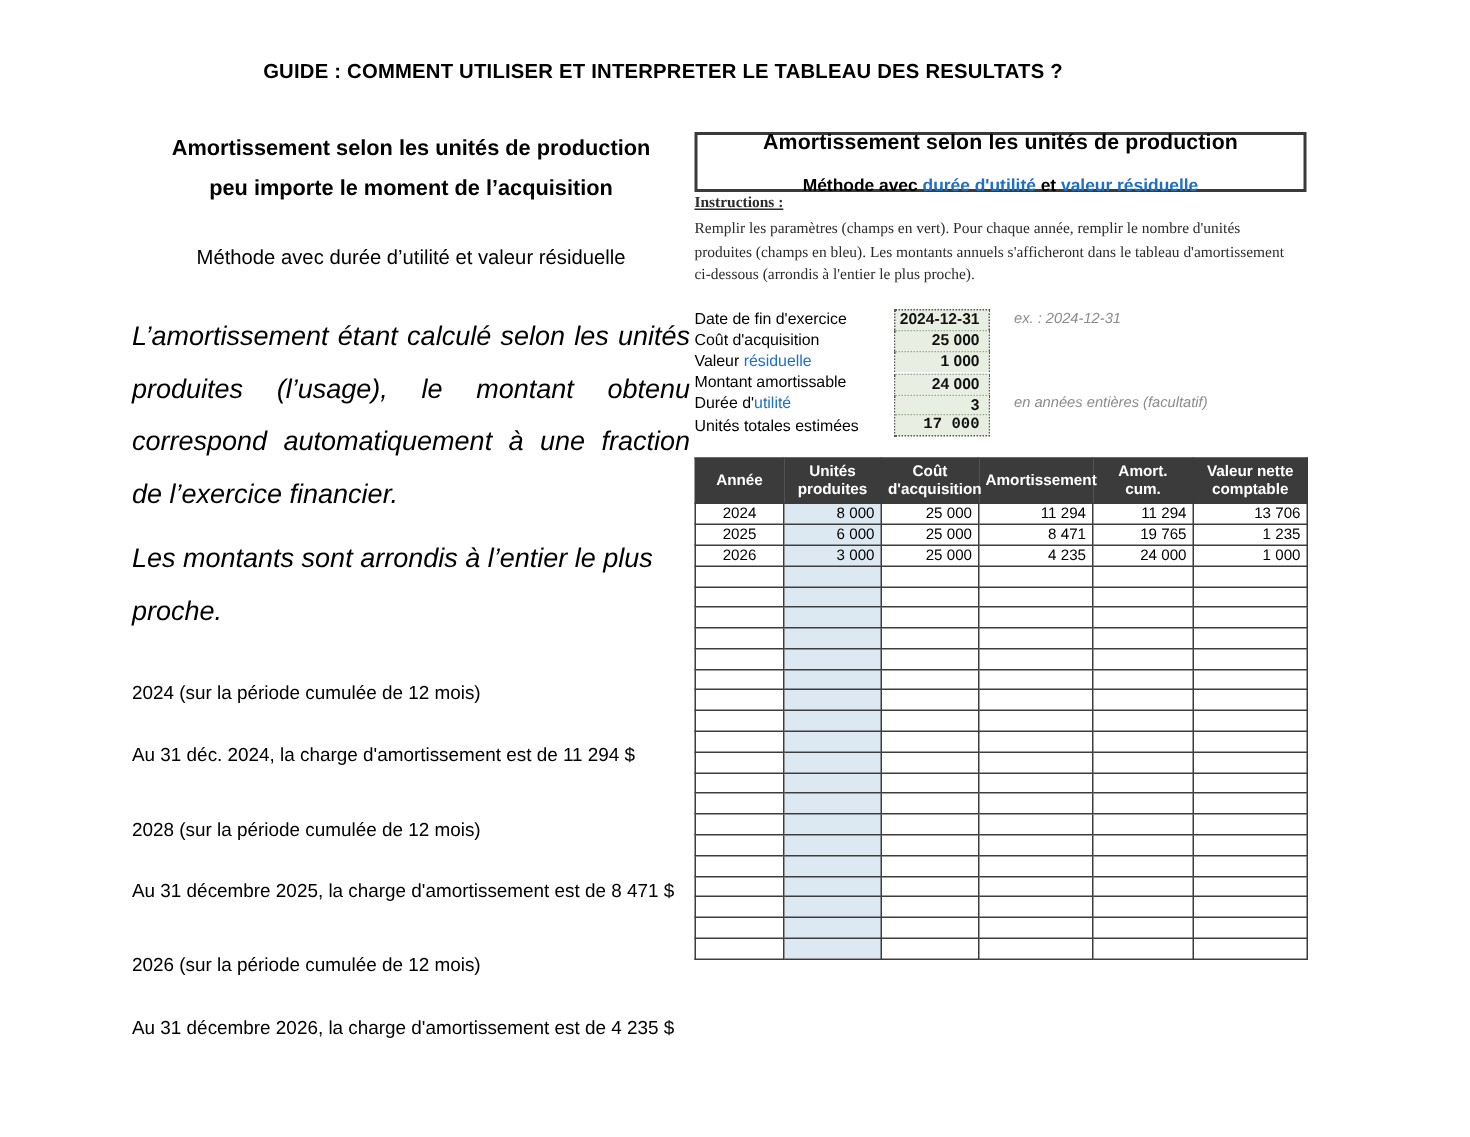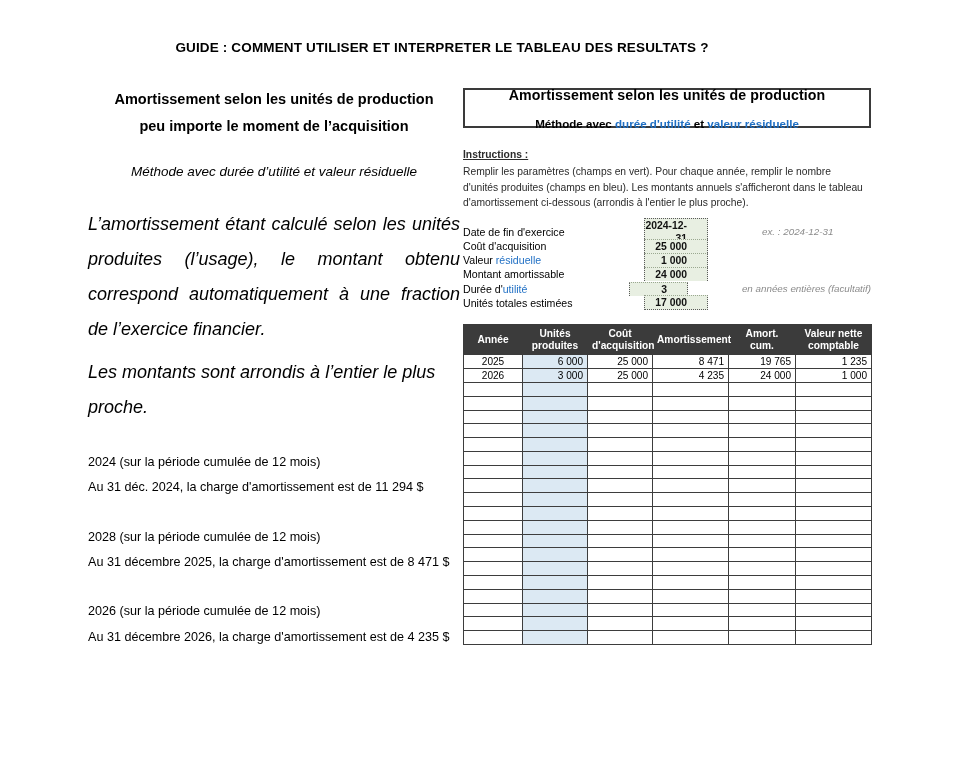--- a/index.html
+++ b/index.html
@@ -38,39 +38,38 @@
   .lc-head {
     text-align: center;
     font-size: 14.5px;
     font-weight: bold;
     line-height: 1.85;
   }
   .lc-method {
     margin-top: 24px;
     text-align: center;
     font-size: 13.5px;
-    font-style: italic;
   }
   .lc-para {
     margin-top: 28px;
     font-size: 18px;
     font-style: italic;
     line-height: 1.95;
     text-align: justify;
   }
   .lc-para.second {
     margin-top: 8px;
     text-align: left;
   }
   .lc-block {
     margin-top: 26px;
     font-size: 12.6px;
     line-height: 1.85;
   }
-  .lc-block .l2 { margin-top: 2px; }
+  .lc-block .l2 { margin-top: 18px; }
 
   
   .right-panel {
     position: absolute;
     left: 463px;
     top: 88px;
     width: 408px;
   }
 
   
@@ -91,67 +90,66 @@
   }
   .titlebox .t2 {
     font-size: 11.6px;
     font-weight: bold;
     margin-top: 14px;
   }
   .blue { color: #1f6fc4; }
 
   
   .instructions {
-    margin-top: 19px;
     font-size: 10.3px;
     line-height: 1.5;
     color: #2b2b2b;
     width: 404px;
+    font-family: Liberation Serif, serif;
   }
   .instructions .ins-head {
     font-weight: bold;
     text-decoration: underline;
     display: block;
     margin-bottom: 2px;
   }
 
   
   .params {
     margin-top: 14px;
   }
   .param-row {
     display: flex;
-    align-items: center;
+    align-items: flex-end;
     height: 14.2px;
-    gap: 48px;
   }
   .param-label {
     width: 133px;
     font-size: 10.6px;
     line-height: 14.2px;
     white-space: nowrap;
   }
   .param-value {
     width: 64px;
     background: #e8efe2;
     border-left: 1px dotted #5a5a5a;
     border-right: 1px dotted #5a5a5a;
     border-top: 1px dotted #9aa890;
     box-sizing: border-box;
     text-align: right;
-    padding-right: 20px;
+    padding-right: 6px;
     font-size: 10.4px;
     line-height: 13px;
     font-weight: bold;
     color: #111;
   }
   .param-row:first-child .param-value { border-top: 1px dotted #5a5a5a; }
-  .param-row:last-child .param-value { border-bottom: 1px dotted #5a5a5a; }
+  .param-row:last-child .param-value { border-bottom: 1px dotted #5a5a5a; font-family: Liberation Mono, monospace; }
   .param-hint {
-    margin-left: 6px;
+    margin-left: 16px;
     font-size: 9.8px;
     font-style: italic;
     color: #8b8b8b;
     line-height: 14.2px;
     white-space: nowrap;
   }
 
   
   .amort-table {
     margin-top: 14px;
@@ -296,20 +294,28 @@
         <th>Année</th>
         <th>Unités produites</th>
         <th>Coût d'acquisition</th>
         <th>Amortissement</th>
         <th>Amort. cum.</th>
         <th>Valeur nette comptable</th>
       </tr>
     </thead>
     <tbody>
         <tr>
+          <td class="c-year">2024</td>
+          <td class="c-units">8 000</td>
+          <td>25 000</td>
+          <td>11 294</td>
+          <td>11 294</td>
+          <td>13 706</td>
+        </tr>
+        <tr>
           <td class="c-year">2025</td>
           <td class="c-units">6 000</td>
           <td>25 000</td>
           <td>8 471</td>
           <td>19 765</td>
           <td>1 235</td>
         </tr>
         <tr>
           <td class="c-year">2026</td>
           <td class="c-units">3 000</td>

